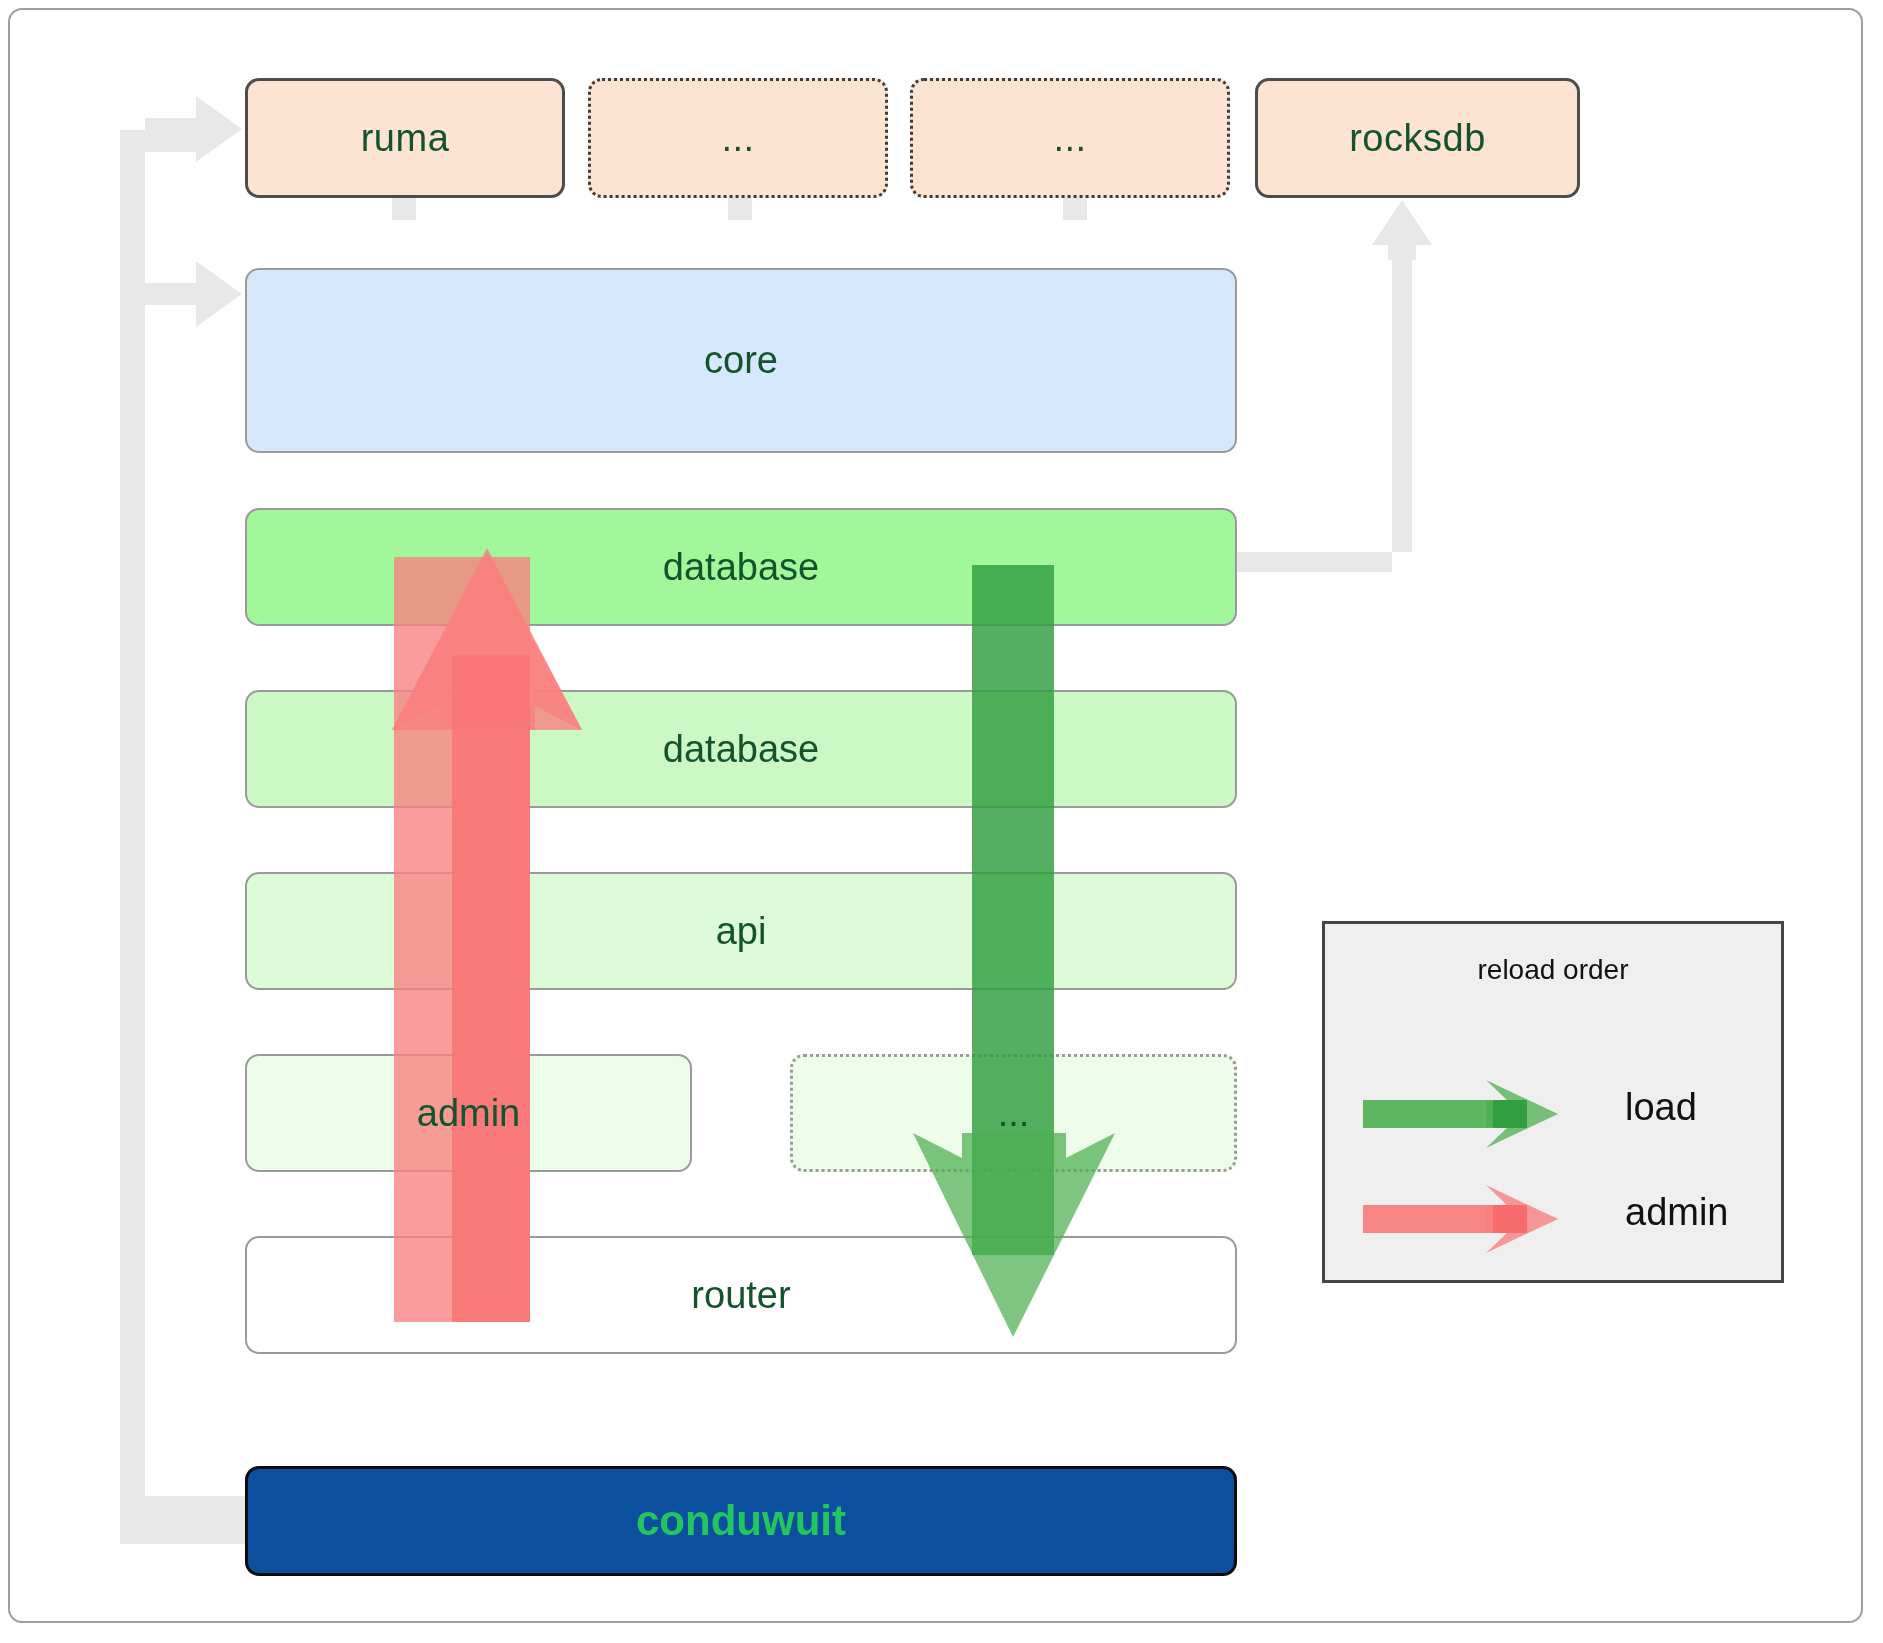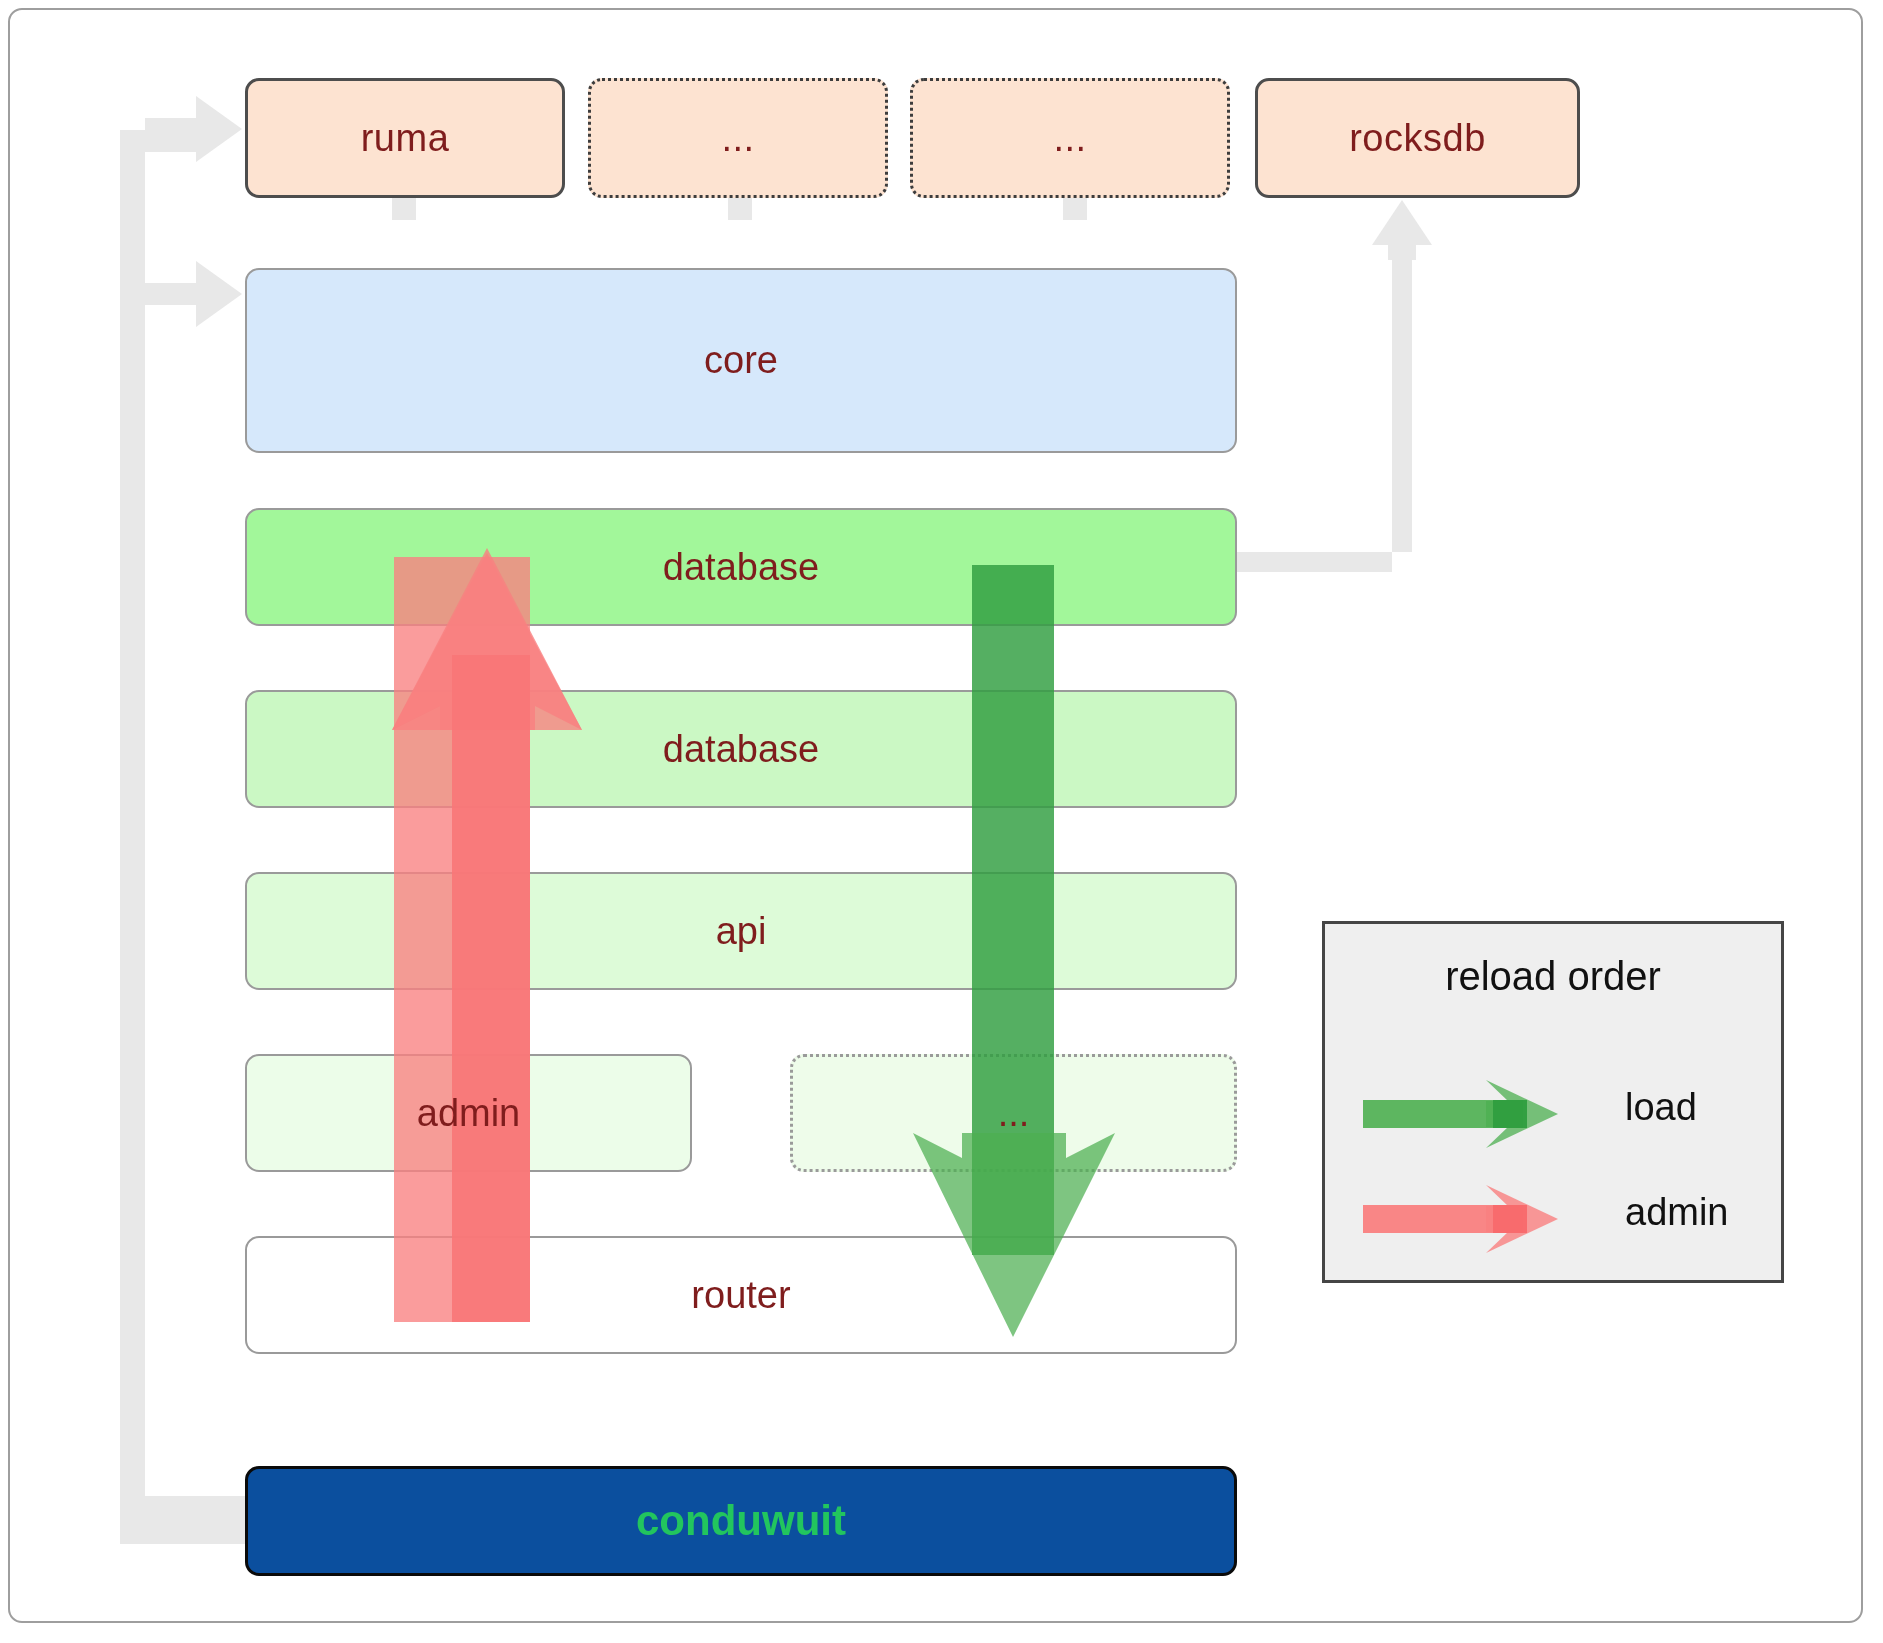--- a/index.html
+++ b/index.html
@@ -1,21 +1,21 @@
 <!DOCTYPE html>
 <html><head>
 <meta charset="utf-8">
 <style>
   html,body{margin:0;padding:0;background:#ffffff;}
   body{font-family:"Liberation Sans", sans-serif;}
   #stage{position:relative;width:1883px;height:1643px;overflow:hidden;background:#ffffff;}
   #frame{position:absolute;left:8px;top:8px;width:1855px;height:1615px;
          border:2px solid #9e9e9e;border-radius:14px;background:#ffffff;box-sizing:border-box;}
   .box{position:absolute;box-sizing:border-box;display:flex;align-items:center;justify-content:center;
-       color:#7f1d1d;}
+       color:#14532d;}
   .lbl{position:relative;z-index:6;pointer-events:none;}
   
   .dep{height:120px;border-radius:14px;background:#fde3d1;font-size:38px;}
   .dep.solid{border:3px solid #4d4d4d;}
   .dep.dotted{border:3px dotted #3d3d3d;}
   .dep .lbl{letter-spacing:.5px;}
   
   .layer{border-radius:14px;font-size:38px;}
   .layer.solid{border:2px solid #9a9a9a;}
   .layer.dotted{border:3px dotted #9a9a9a;}
@@ -30,21 +30,21 @@
   #root-box{background:#0b4f9e;border:3px solid #0a0a0a;border-radius:14px;color:#22c55e;
             font-size:42px;font-weight:bold;}
   
   #connectors{position:absolute;left:0;top:0;width:1883px;height:1643px;}
   
   #flow-svg{position:absolute;left:0;top:0;width:1883px;height:1643px;pointer-events:none;}
   
   #legend{position:absolute;left:1322px;top:921px;width:462px;height:362px;
           background:#efefef;border:3px solid #454545;box-sizing:border-box;}
   #legend-title{position:absolute;left:0;top:30px;width:100%;text-align:center;
-                font-size:40px;color:#111;}
+                font-size:28px;color:#111;}
   .legend-row{position:absolute;left:0;width:100%;height:80px;padding-left:25px;}
   #legend-row-load{top:150px;}
   #legend-row-unload{top:255px;}
   .legend-swatch{position:absolute;left:38px;top:0;width:230px;height:80px;}
   .legend-text{position:absolute;left:300px;top:12px;font-size:38px;color:#111;}
 </style>
 </head>
 <body>
 
 <div id="stage">

